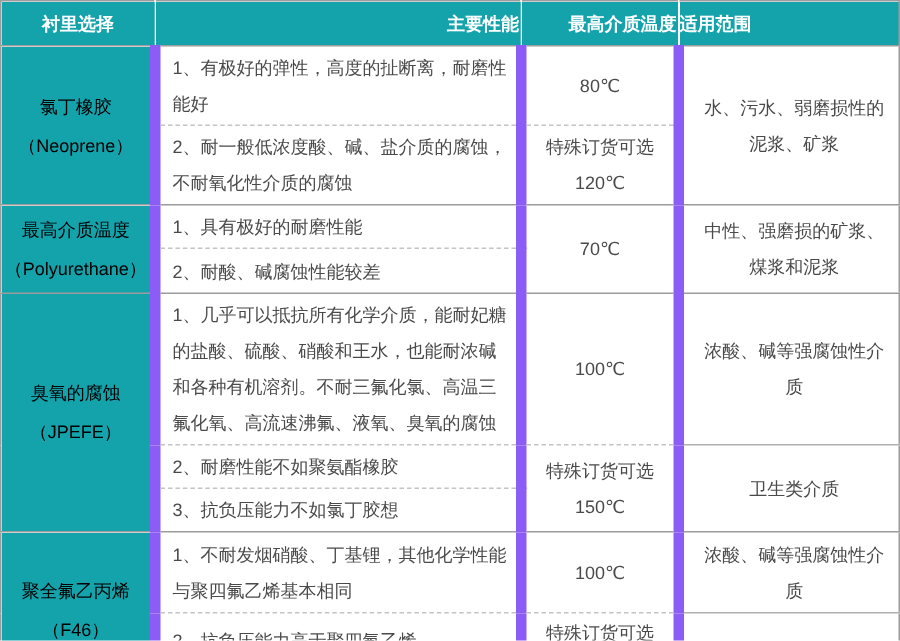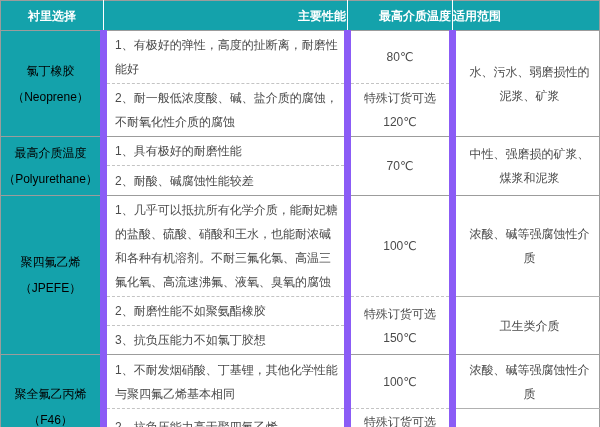--- a/index.html
+++ b/index.html
@@ -125,21 +125,21 @@
         <td class="perf" style="height:27px">1、具有极好的耐磨性能</td>
         <td class="temp" rowspan="2">70℃</td>
         <td class="range" rowspan="2">中性、强磨损的矿浆、煤浆和泥浆</td>
       </tr>
       <tr class="sub">
         <td class="perf" style="height:30px">2、耐酸、碱腐蚀性能较差</td>
       </tr>
 
       <tr class="group-start">
         <td class="material" rowspan="3">
-          <div class="mline">聚四氟乙烯</div>
+          <div class="mline">臭氧的腐蚀</div>
           <div class="mline">（JPEFE）</div>
         </td>
         <td class="perf" style="height:95px">1、几乎可以抵抗所有化学介质，能耐妃糖的盐酸、硫酸、硝酸和王水，也能耐浓碱和各种有机溶剂。不耐三氟化氯、高温三氟化氧、高流速沸氟、液氧、臭氧的腐蚀</td>
         <td class="temp">100℃</td>
         <td class="range">浓酸、碱等强腐蚀性介质</td>
       </tr>
       <tr class="sub">
         <td class="perf" style="height:24px">2、耐磨性能不如聚氨酯橡胶</td>
         <td class="temp" rowspan="2">特殊订货可选
 150℃</td>

